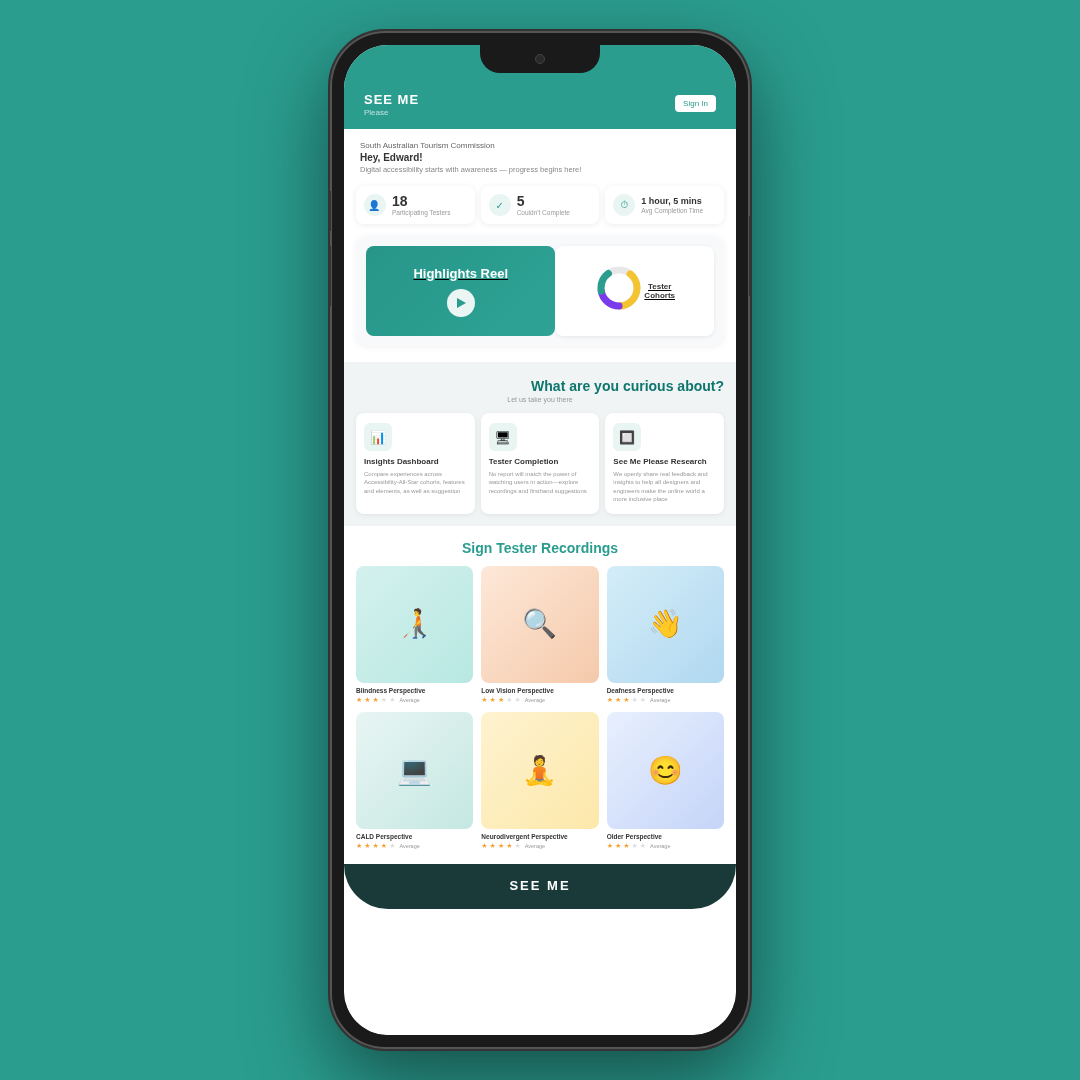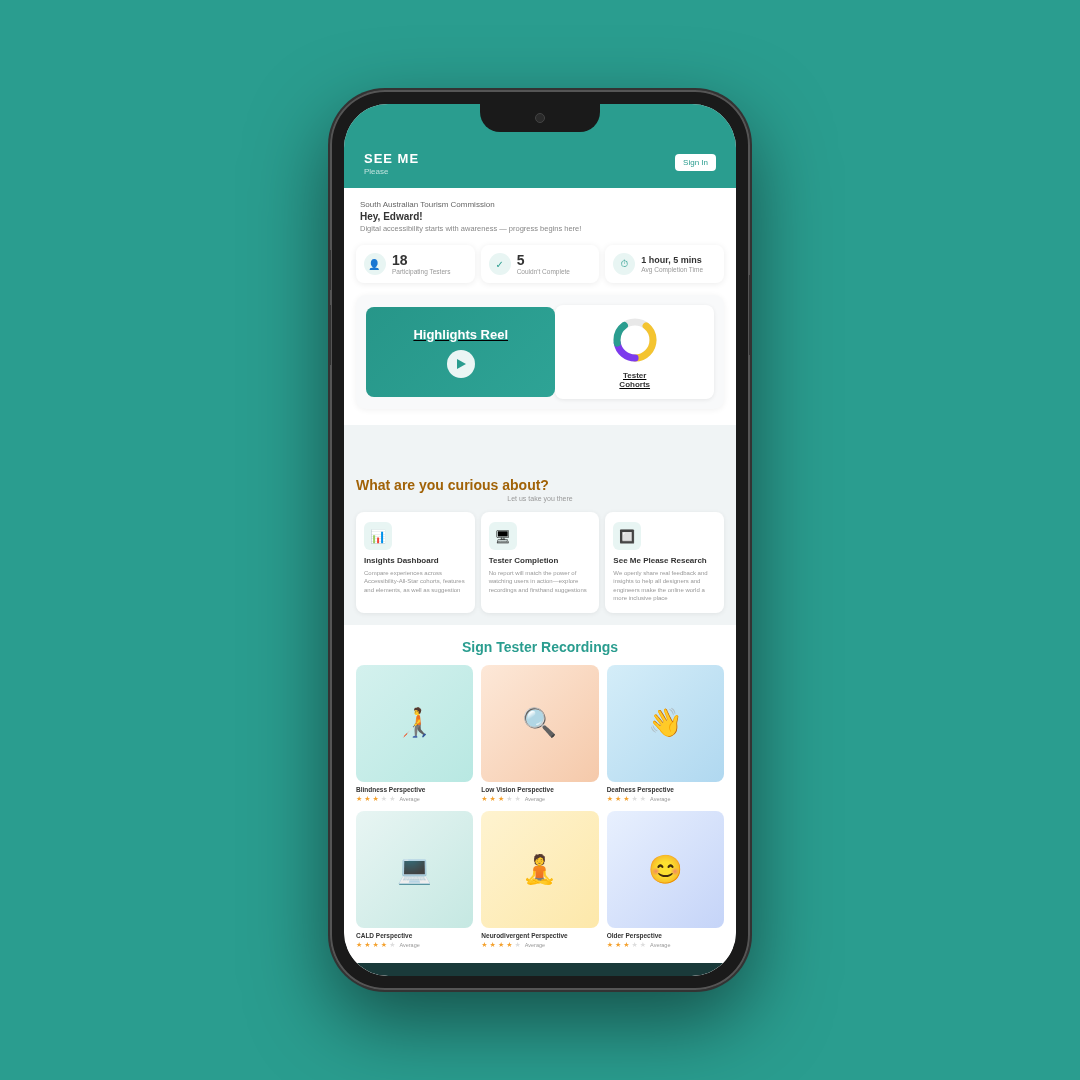--- a/index.html
+++ b/index.html
@@ -7,21 +7,21 @@
       background: #2a9d8f;
       display: flex;
       justify-content: center;
       align-items: center;
       min-height: 100vh;
       font-family: -apple-system, BlinkMacSystemFont, 'Segoe UI', sans-serif;
     }
 
     .phone-wrapper {
       width: 420px;
-      height: 900px;
+      height: 1018px;
       position: relative;
     }
 
     .phone-shell {
       width: 100%;
       height: 100%;
       background: #1a1a1a;
       border-radius: 55px;
       position: relative;
       box-shadow: 0 0 0 2px #333, 0 30px 80px rgba(0,0,0,0.5), inset 0 0 0 2px #555;
@@ -276,21 +276,21 @@
       border-color: transparent transparent transparent #2a9d8f;
       margin-left: 2px;
     }
 
     .cohorts-card {
       flex: 0.9;
       background: white;
       border-radius: 8px;
       padding: 10px;
       display: flex;
-      flex-direction: column;
+      flex-direction: row;
       align-items: center;
       justify-content: center;
       min-height: 90px;
       box-shadow: 0 1px 4px rgba(0,0,0,0.08);
     }
 
     .donut-chart {
       width: 50px;
       height: 50px;
       margin-bottom: 6px;
@@ -305,24 +305,23 @@
 
     
     .curiosity-section {
       background: #f0f4f5;
       padding: 16px 12px 12px;
     }
 
     .section-title {
       font-size: 14px;
       font-weight: 700;
-      color: #a16207;
-      text-align: left;
+      color: #0f766e;
+      text-align: right;
       margin-bottom: 2px;
-      margin-top: 36px;
     }
 
     .section-subtitle {
       font-size: 7px;
       color: #999;
       text-align: center;
       margin-bottom: 10px;
     }
 
     .cards-row {

